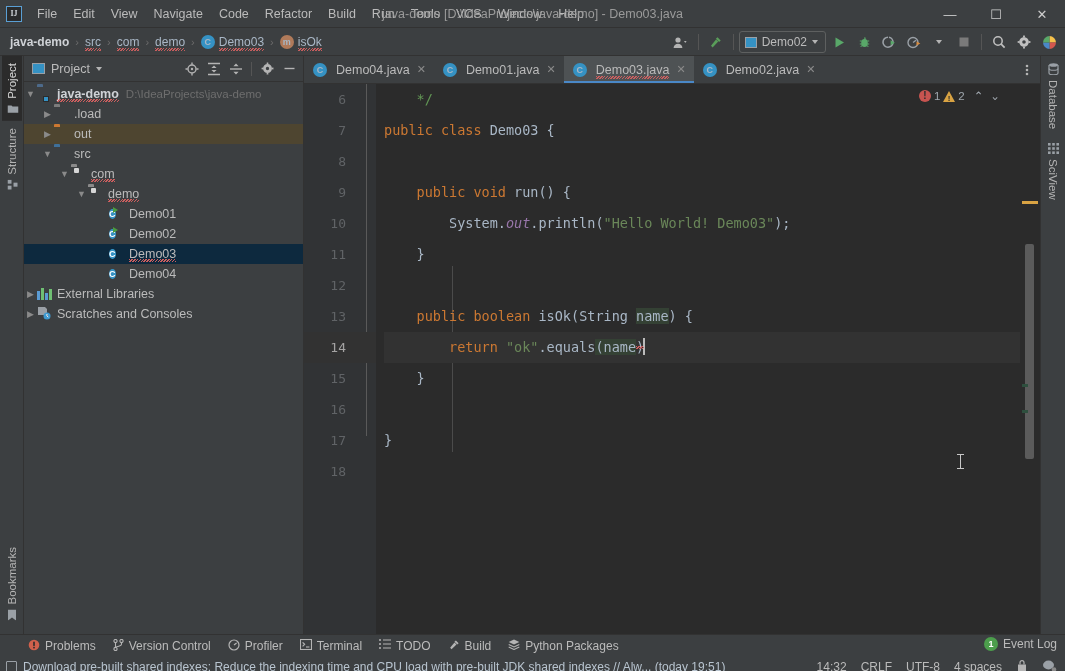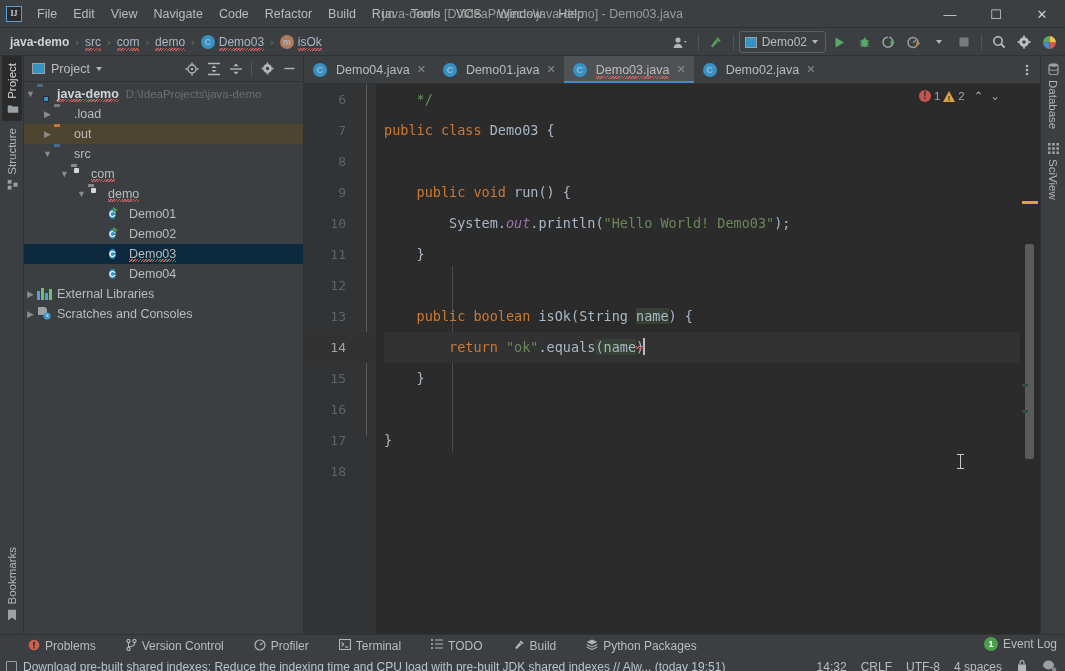--- a/index.html
+++ b/index.html
@@ -254,21 +254,21 @@
 
   .mrkbar {
     width: 20px; flex: 0 0 20px; background: #2b2b2b; position: relative; border-left: 0;
   }
   .mrk { position: absolute; left: 2px; right: 2px; height: 3px; }
   .sbthumb { position: absolute; left: 5px; width: 9px; background: #5b5b5b; border-radius: 2px; }
 
   
   .botbar {
     height: 22px; background: #3c3f41; display: flex; align-items: center;
-    border-top: 1px solid #323232; padding-left: 28px; gap: 30px; font-size: 12px;
+    border-top: 1px solid #323232; padding-left: 28px; gap: 17px; font-size: 12px;
   }
   .btool { display: flex; align-items: center; gap: 5px; color: #bbbbbb; white-space: nowrap; }
   .statusbar {
     height: 21px; background: #3c3f41; display: flex; align-items: center;
     padding-left: 6px; font-size: 12px; color: #bbbbbb; position: relative;
   }
   .sb-msg { display: flex; align-items: center; gap: 6px; color: #b8c4cf; }
   .sb-right { margin-left: auto; display: flex; align-items: center; gap: 14px; padding-right: 8px; }
   .sb-item { color: #bbbbbb; white-space: nowrap; }
   .evtlog {

